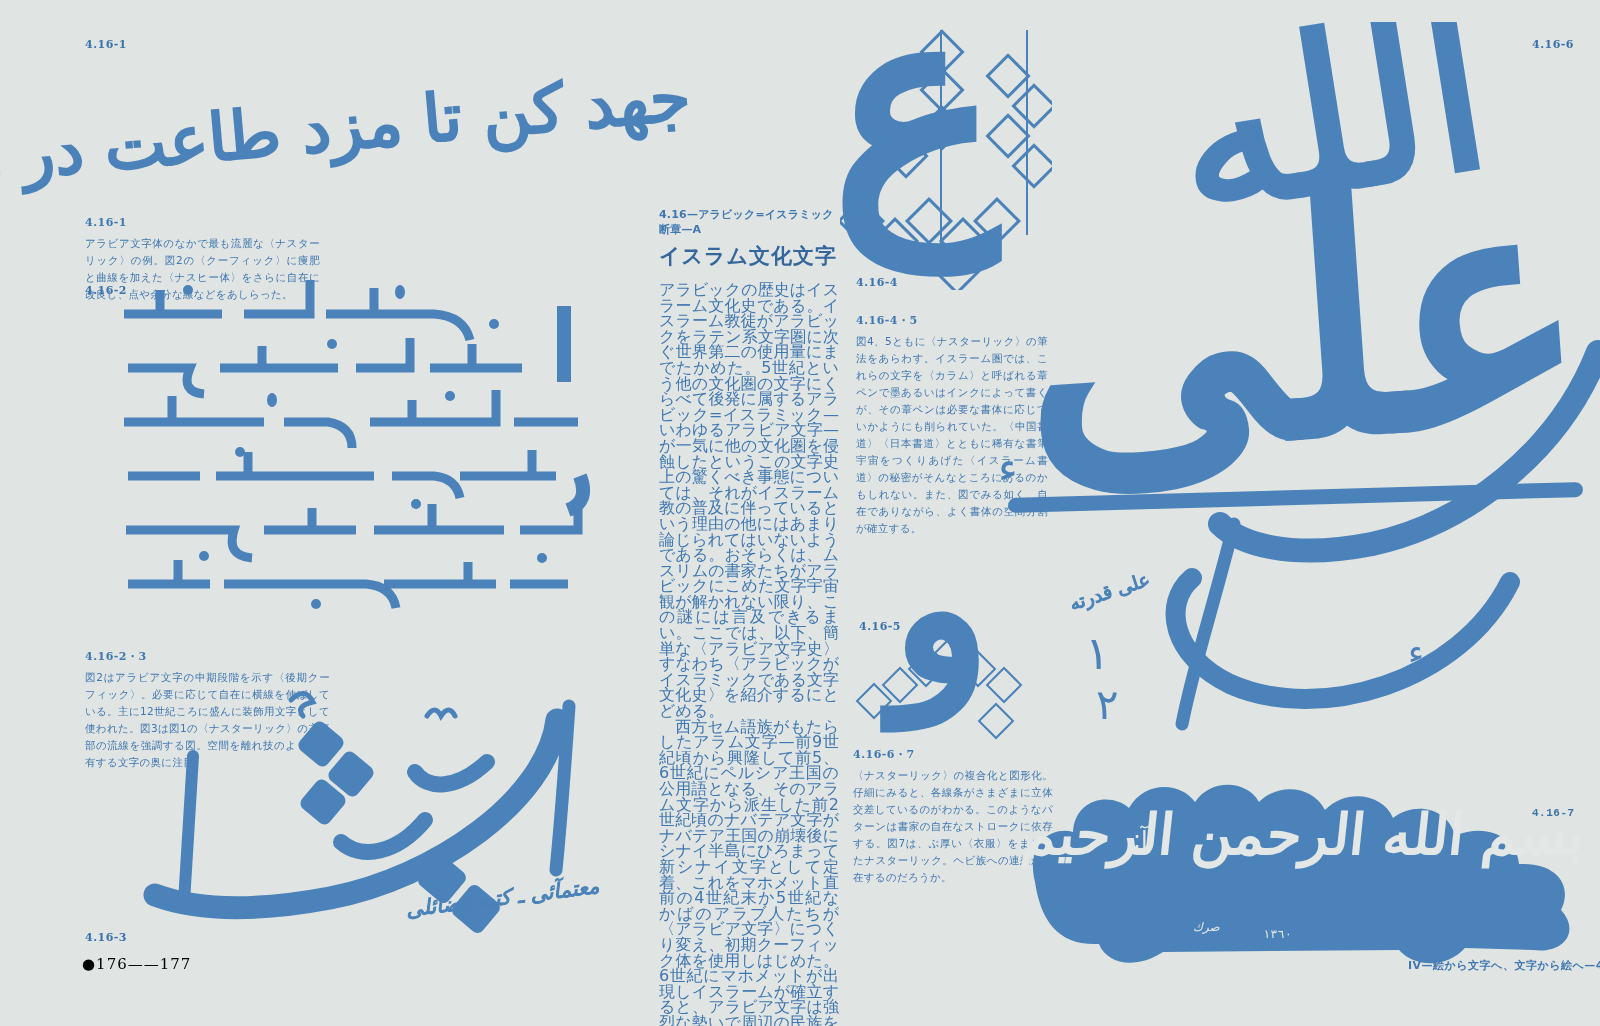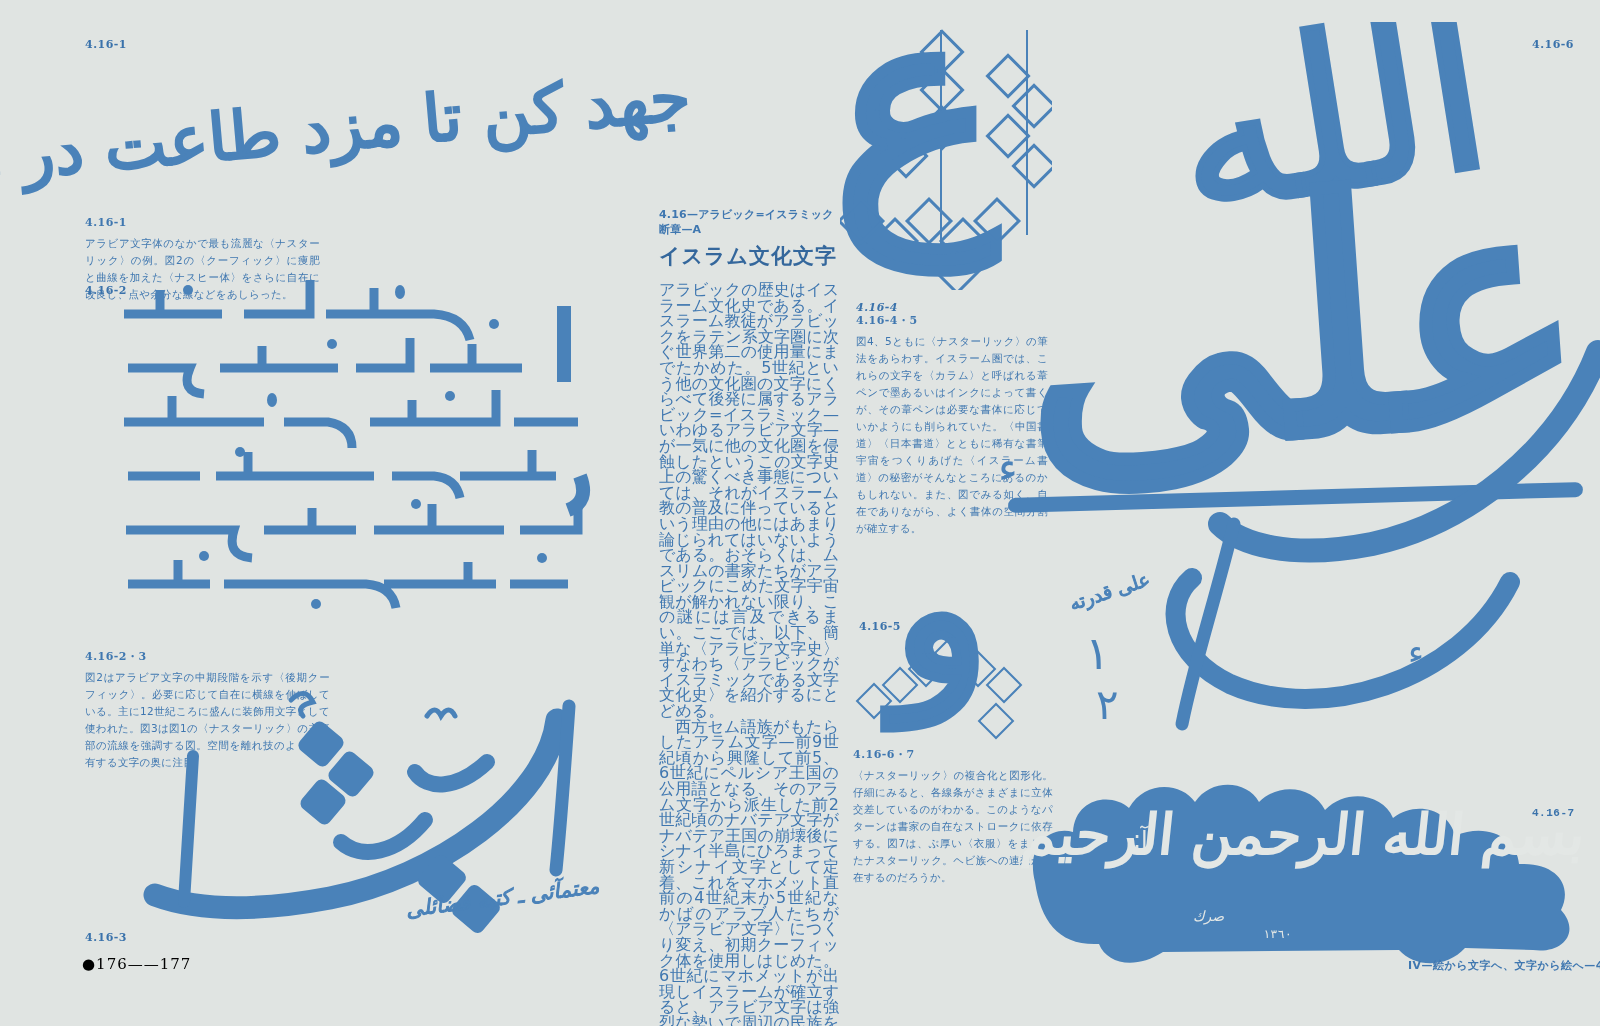--- a/index.html
+++ b/index.html
@@ -192,21 +192,21 @@
     <div class="dia" style="left:24px; top:84px;  width:32px; height:32px;"></div>
     <div class="dia" style="left:50px; top:112px; width:32px; height:32px;"></div>
     <div class="dia" style="left:4px;  top:176px; width:34px; height:34px;"></div>
     <div class="dia" style="left:38px; top:196px; width:34px; height:34px;"></div>
     <div class="dia" style="left:72px; top:176px; width:34px; height:34px;"></div>
     <div class="dia" style="left:106px; top:196px; width:34px; height:34px;"></div>
     <div class="dia" style="left:140px; top:176px; width:34px; height:34px;"></div>
     <div class="dia" style="left:100px; top:226px; width:34px; height:34px;"></div>
   </div>
 
-  <div class="fig-label" style="left:816px; top:301px;font-style:italic;">4.16-4</div>
+  <div class="fig-label" style="left:816px; top:276px;">4.16-4</div>
 
   <div class="caption" style="left:816px; top:312px; width:192px;">
     <span class="cap-label">4.16-4・5</span>
     <span>図4、5ともに〈ナスターリック〉の筆法をあらわす。イスラーム圏では、これらの文字を〈カラム〉と呼ばれる葦ペンで墨あるいはインクによって書くが、その葦ペンは必要な書体に応じていかようにも削られていた。〈中国書道〉〈日本書道〉とともに稀有な書筆宇宙をつくりあげた〈イスラーム書道〉の秘密がそんなところにあるのかもしれない。また、図でみる如く、自在でありながら、よく書体の空間分割が確立する。</span>
   </div>
 
   <div class="fig-label" style="left:819px; top:620px;">4.16-5</div>
 
   <div class="fig5">
     <div class="glyph" dir="rtl">و</div>
@@ -246,19 +246,19 @@
 
   <div class="fig7">
     <svg width="630" height="210" viewBox="0 0 630 210">
       <path class="fl" d="M40 112 C30 72 58 56 78 62 C80 28 116 22 134 38 C150 10 186 12 200 32
         C216 8 252 10 264 32 C284 12 318 16 330 40 C352 18 388 24 398 48 C422 30 454 40 460 66
         C492 52 522 68 524 94 C562 92 578 116 566 140 C586 162 568 184 538 180
         L470 178 C452 198 420 198 404 180 L168 182 C140 200 112 194 104 174 C64 176 46 152 40 112 Z"></path>
     </svg>
     <div class="knock" dir="rtl">بسم الله الرحمن الرحيم</div>
     <div class="small-knock" style="left:138px; top:56px; font-size:24px;">آ:</div>
-    <div class="small-knock" style="left:198px; top:138px; font-size:14px; font-style:italic;">صرك</div>
+    <div class="small-knock" style="left:198px; top:150px; font-size:12px; font-style:italic;">صرك</div>
     <div class="small-knock" style="left:268px; top:157px; font-size:12px;font-family:Liberation Mono, monospace;">١٣٦٠</div>
   </div>
 
   <div class="footer-right">IV—絵から文字へ、文字から絵へ—4.16●</div>
 
 </div>
 
 </body></html>

